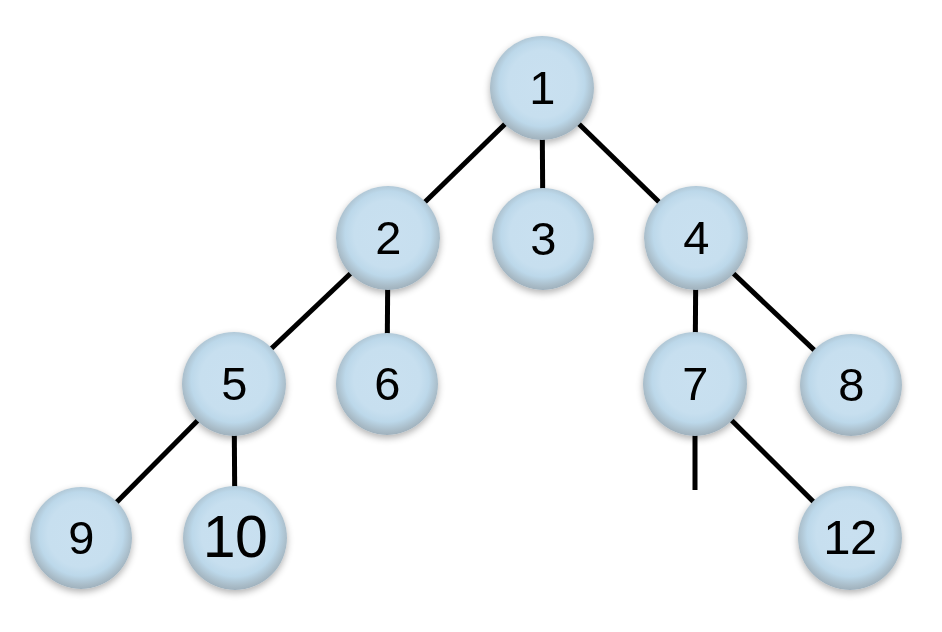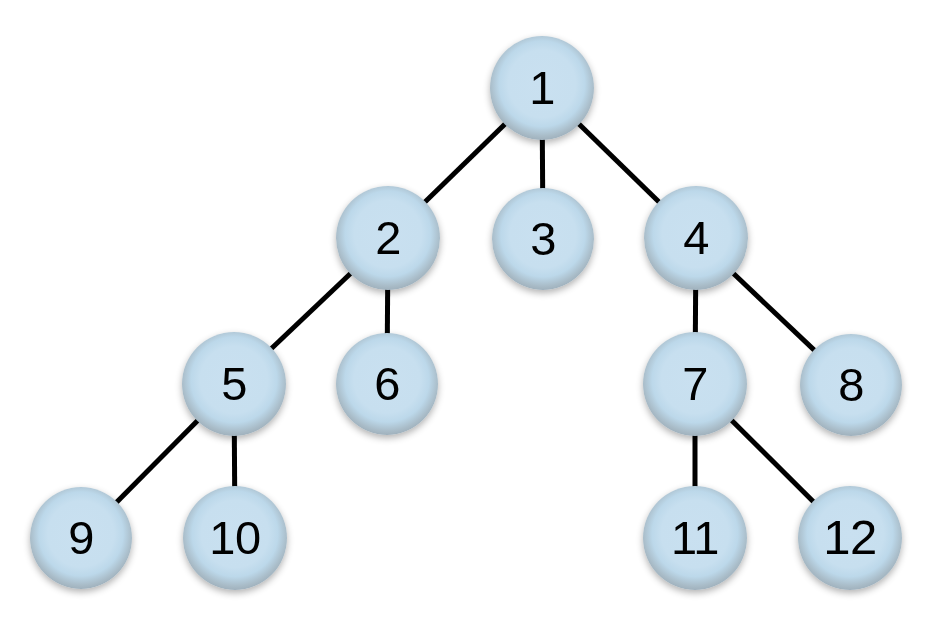--- a/index.html
+++ b/index.html
@@ -106,23 +106,20 @@
       <div class="tree-node" style="left: 643px; top: 332px; width: 104px; height: 104px;">
         <span class="tree-node-label" style="font-size: 47px; color: rgb(0, 0, 0);">7</span>
       </div>
       <div class="tree-node" style="left: 800px; top: 334px; width: 102px; height: 102px;">
         <span class="tree-node-label" style="font-size: 47px; color: rgb(0, 0, 0);">8</span>
       </div>
       <div class="tree-node" style="left: 30px; top: 487px; width: 102px; height: 102px;">
         <span class="tree-node-label" style="font-size: 47px; color: rgb(0, 0, 0);">9</span>
       </div>
       <div class="tree-node" style="left: 183px; top: 486px; width: 104px; height: 104px;">
-        <span class="tree-node-label" style="font-size: 47px; color: rgb(0, 0, 0);">10</span>
-      </div>
-      <div class="tree-node" style="left: 643px; top: 486px; width: 104px; height: 104px;">
-        <span class="tree-node-label" style="font-size: 47px; color: rgb(0, 0, 0);">11</span>
+        <span class="tree-node-label" style="font-size: 59px; color: rgb(0, 0, 0);">10</span>
       </div>
       <div class="tree-node" style="left: 798px; top: 486px; width: 104px; height: 104px;">
         <span class="tree-node-label" style="font-size: 49px; color: rgb(0, 0, 0);">12</span>
       </div>
     </div>
 
 </div>
 
 </body></html>

